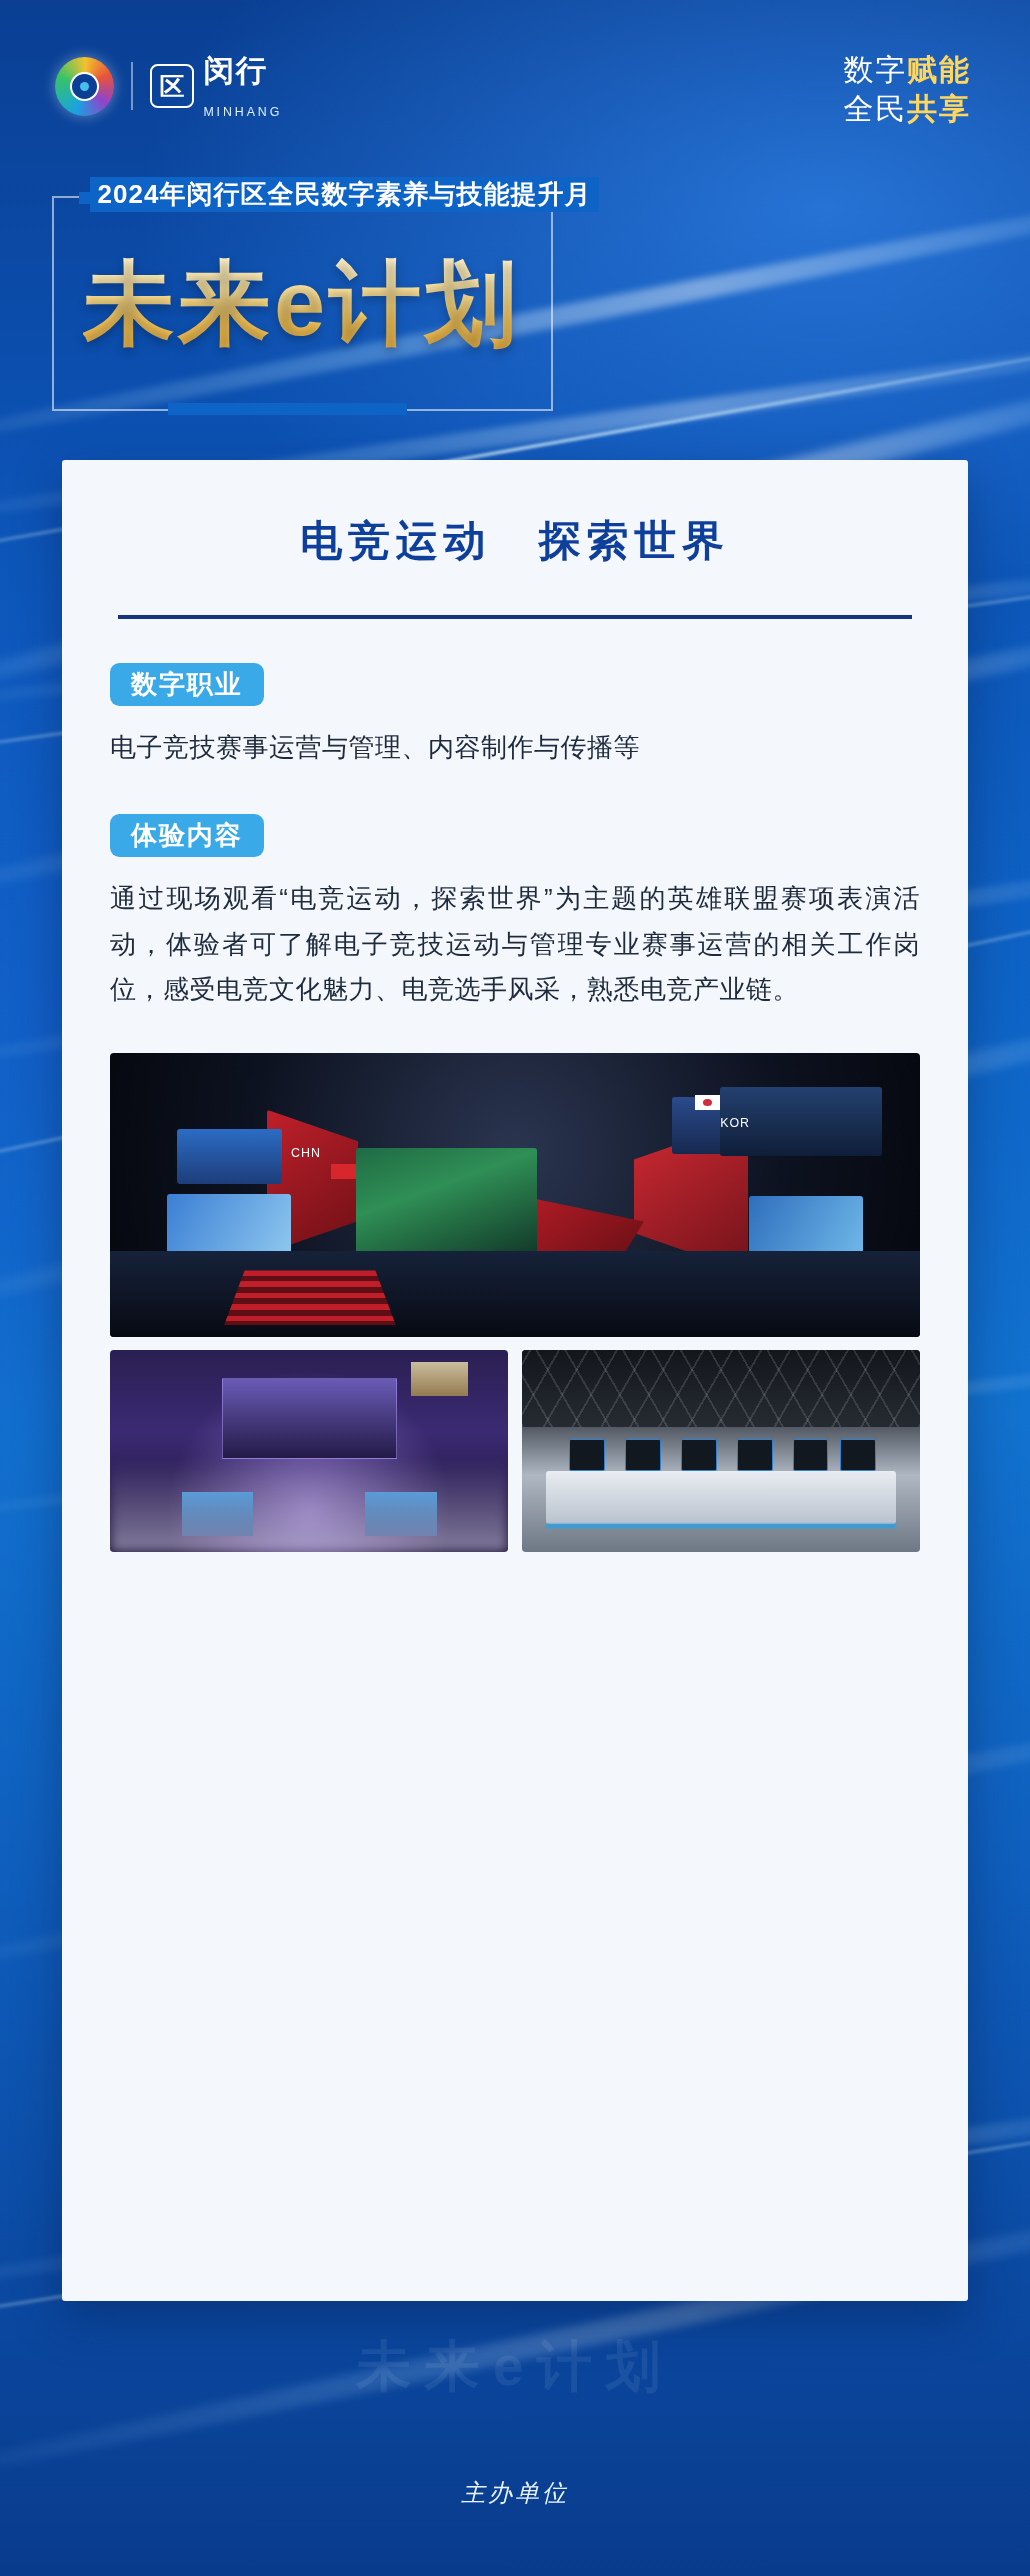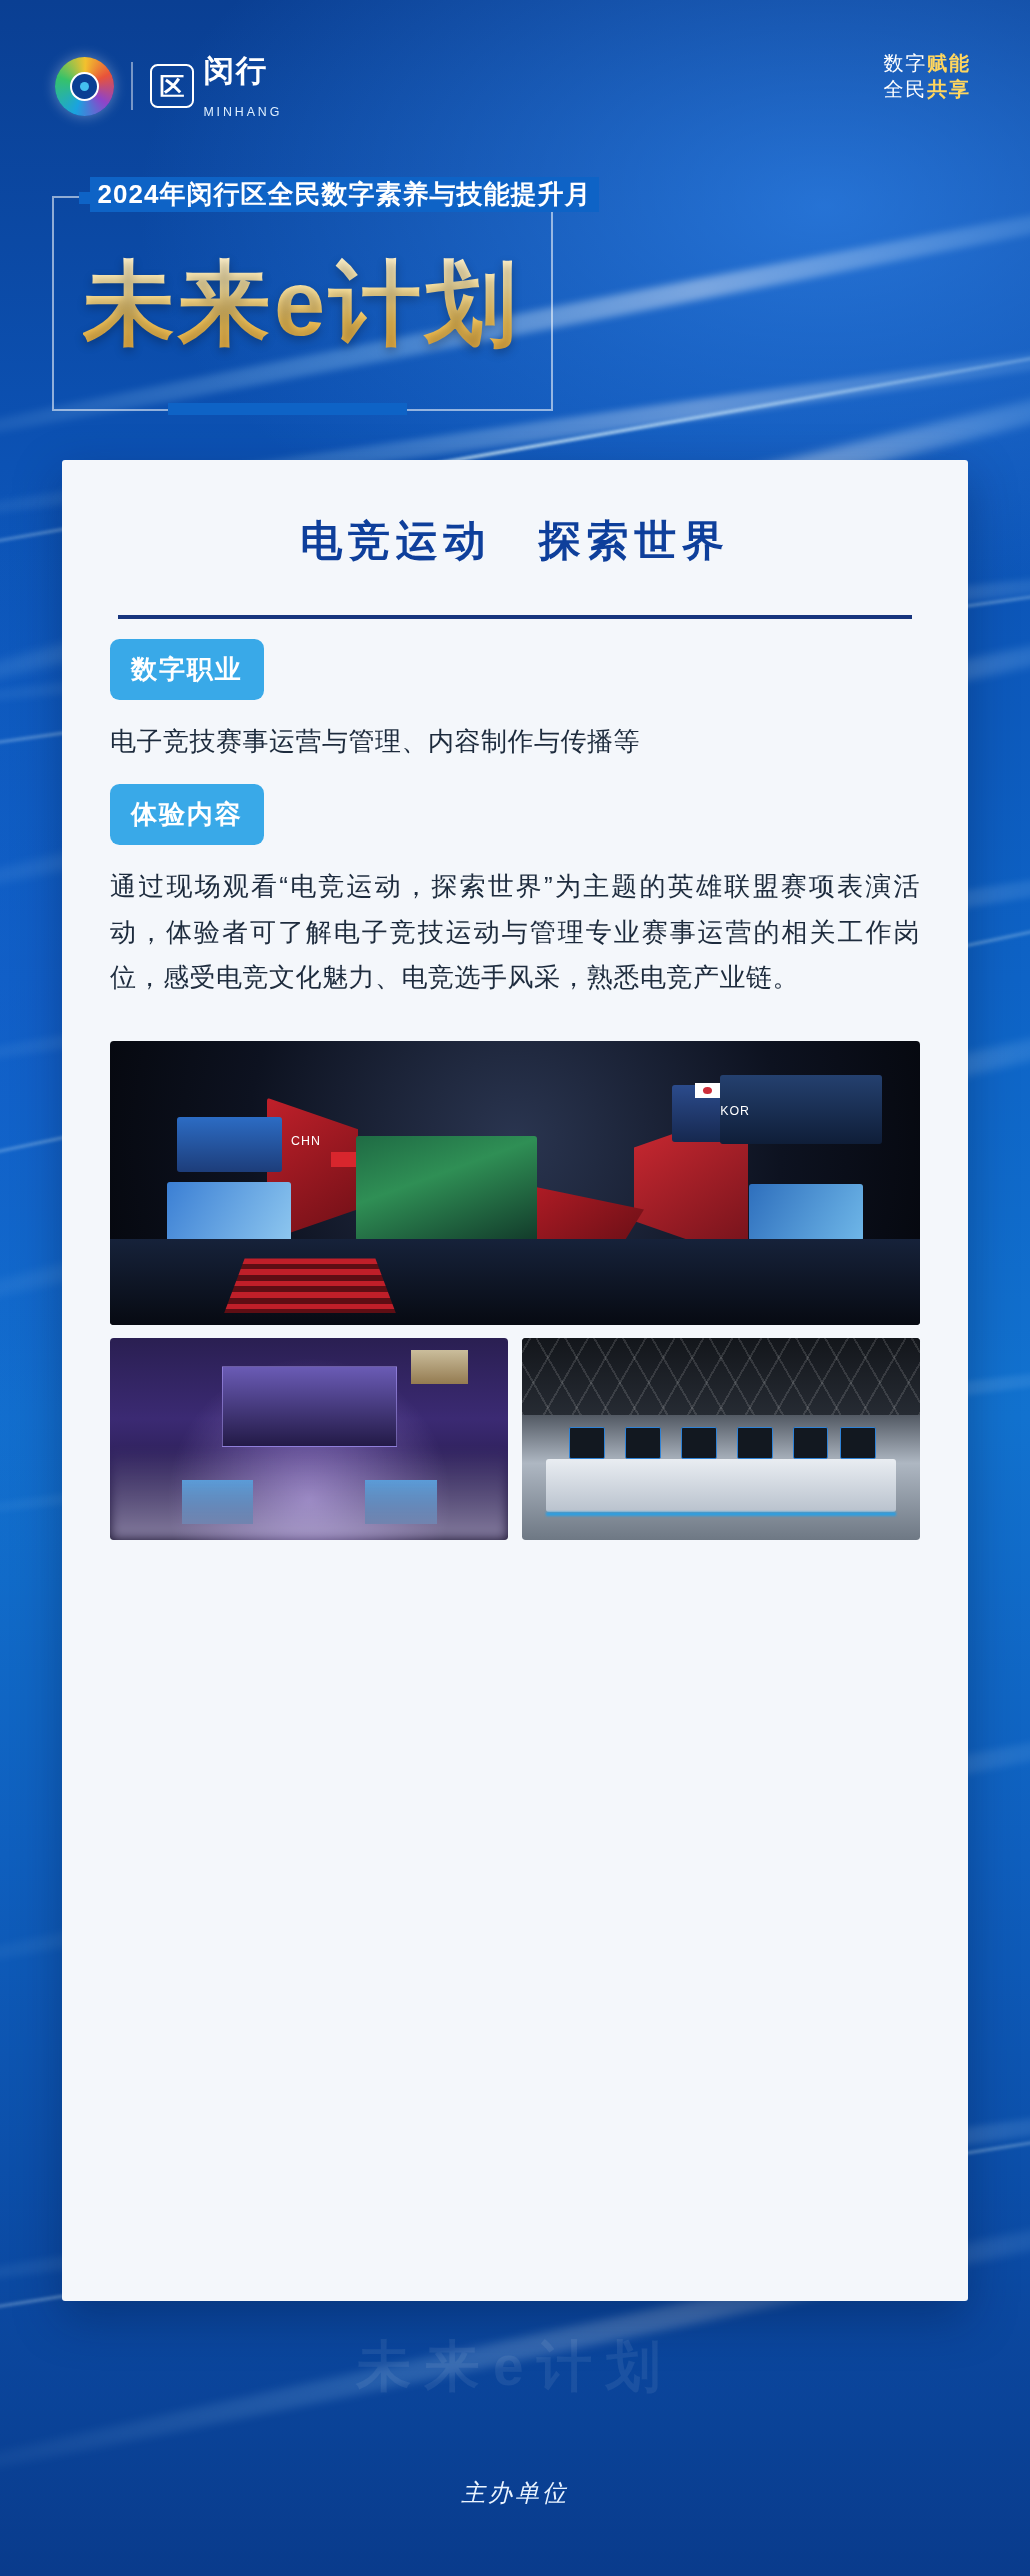--- a/index.html
+++ b/index.html
@@ -75,21 +75,21 @@
     width:44px;height:44px;border:2.9px solid #fff;border-radius:7.6px;
     display:flex;align-items:center;justify-content:center;
     font-size:25px;color:#fff;font-weight:bold;
   }
   .logo-text{ color:#fff; line-height:1; }
   .logo-text .cn{ font-size:30.5px; font-weight:bold; letter-spacing:1.9px;}
   .logo-text .en{ font-size:12.4px; letter-spacing:2.9px; margin-top:20px; color:#dff0ff;}
 
   .slogan{
     position:absolute; right:59px; top:50px; text-align:right; color:#fff;
-    line-height:1.3; font-size:20px; letter-spacing:1.9px;
+    line-height:1.3; font-size:30px; letter-spacing:1.9px;
   }
   .slogan b{ color:#ffd65e; }
 
   
   .title-block{
     position:absolute; top:196px; left:52px; width:501px; height:215px;
   }
   .frame{
     position:absolute; inset:0;
     border:2.9px solid rgba(255,255,255,.55);
@@ -130,21 +130,21 @@
   .card-title{
     text-align:center; color:#0e3f9b; font-size:42px; font-weight:bold;
     letter-spacing:5.7px;
   }
   .divider{
     height:3.8px; background:#17357d; margin:46px 7.6px 0 7.6px;
   }
   .tag{
     display:inline-block; background:#39a9e8; color:#fff;
     font-size:26px; font-weight:bold; letter-spacing:1.9px;
-    padding:13px 21px; border-radius:9.5px; margin-top:20px;
+    padding:4px 21px; border-radius:9.5px; margin-top:44px;
   }
   .para{
     color:#1d2b3d; font-size:26px; line-height:1.75; margin-top:19px;
     letter-spacing:0.5px; text-align:justify;
   }
 
   
   .photos{ margin-top:40px; }
   .photo-main{
     width:100%; height:284px; border-radius:3.8px; position:relative; overflow:hidden;

